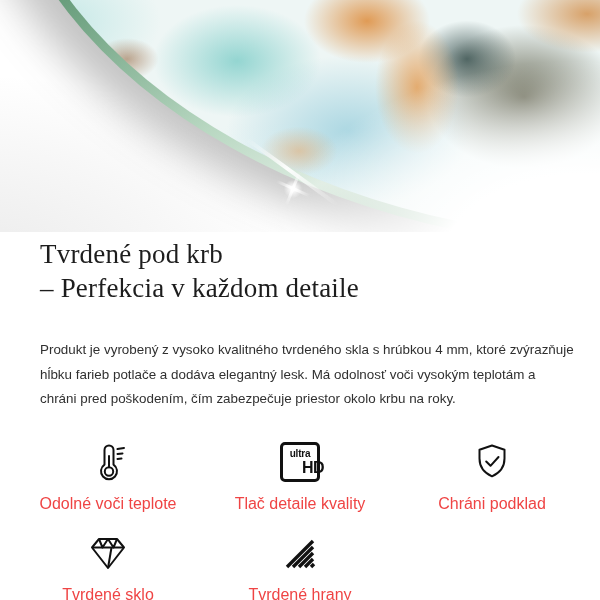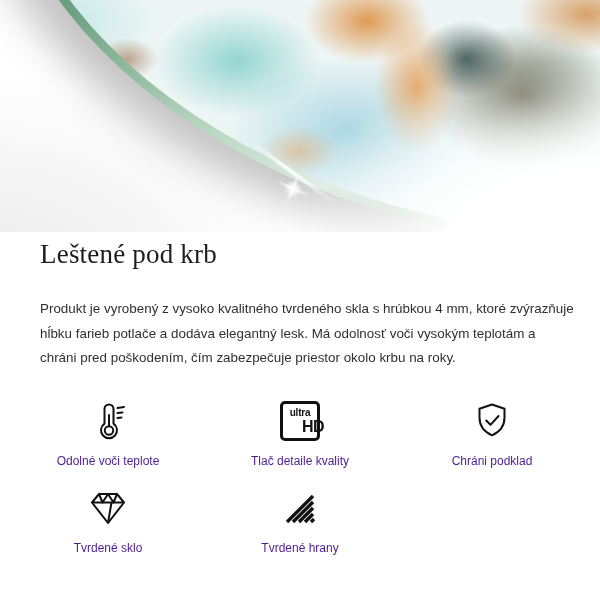--- a/index.html
+++ b/index.html
@@ -39,29 +39,29 @@
     background:linear-gradient(90deg, rgba(255,255,255,0), #fff 50%, rgba(255,255,255,0)); }
   .sparkle::before { transform:rotate(24deg); }
   .sparkle::after  { transform:rotate(112deg); }
   .sparkle .glow { position:absolute; left:8px; top:8px; width:20px; height:20px; border-radius:50%;
     background:radial-gradient(circle, rgba(255,255,255,.98) 12%, rgba(255,255,255,0) 65%); }
 
   
   .content { padding:0 40px; }
   .title { margin-top:5px; font-family:"Liberation Serif","DejaVu Serif",serif;
     font-weight:400; font-size:27px; line-height:34px; color:#1d1d1d; letter-spacing:.2px; }
-  .desc { margin-top:26px; width:535px; font-size:13.4px; line-height:24.6px; color:#303030; }
+  .desc { margin-top:33px; width:535px; font-size:13.4px; line-height:24.6px; color:#303030; }
 
   
   .features { margin-top:26px; padding:0 12px; display:grid;
     grid-template-columns:repeat(3, 1fr); row-gap:16px; }
   .feature { display:flex; flex-direction:column; align-items:center; }
   .icon-box { height:48px; display:flex; align-items:center; justify-content:center; }
   .feature svg { display:block; }
-  .feature .label { margin-top:9px; font-size:12px; color:#4c1d95; }
+  .feature .label { margin-top:9px; font-size:16px; color:#ef4444; }
   .hd-badge { width:40px; height:40px; border:3px solid #111; border-radius:5px;
     display:flex; flex-direction:column; align-items:center; justify-content:center; color:#111;
     line-height:1; padding-top:1px; }
   .hd-badge .hd-top { font-size:10px; font-weight:700; letter-spacing:-.2px; }
   .hd-badge .hd-bottom { font-size:16px; font-weight:800; margin-top:1px; letter-spacing:-.5px;margin-left:26px; }
 </style>
 </head>
 <body>
 
 <div class="hero">
@@ -72,21 +72,22 @@
   </div>
   <div class="hero-fade"></div>
   <div class="edge-glint"></div>
   <div class="sparkle">
       <div class="glow"></div>
     </div>
 </div>
 
 <div class="content">
   <h1 class="title">
-    <span>Leštené pod krb</span><br>
+    <span>Tvrdené pod krb</span><br>
+    <span>– Perfekcia v každom detaile</span>
   </h1>
   <p class="desc">Produkt je vyrobený z vysoko kvalitného tvrdeného skla s hrúbkou 4 mm, ktoré zvýrazňuje hĺbku farieb potlače a dodáva elegantný lesk. Má odolnosť voči vysokým teplotám a chráni pred poškodením, čím zabezpečuje priestor okolo krbu na roky.</p>
 </div>
 
 <div class="features">
 
   <div class="feature">
     <div class="icon-box">
       <svg width="44" height="44" viewBox="0 0 44 44" fill="none" stroke="#111" stroke-width="2">
         <path d="M18.5 10a4.5 4.5 0 0 1 9 0 v14.6 a8 8 0 1 1 -9 0 z" stroke-linejoin="round"></path>

